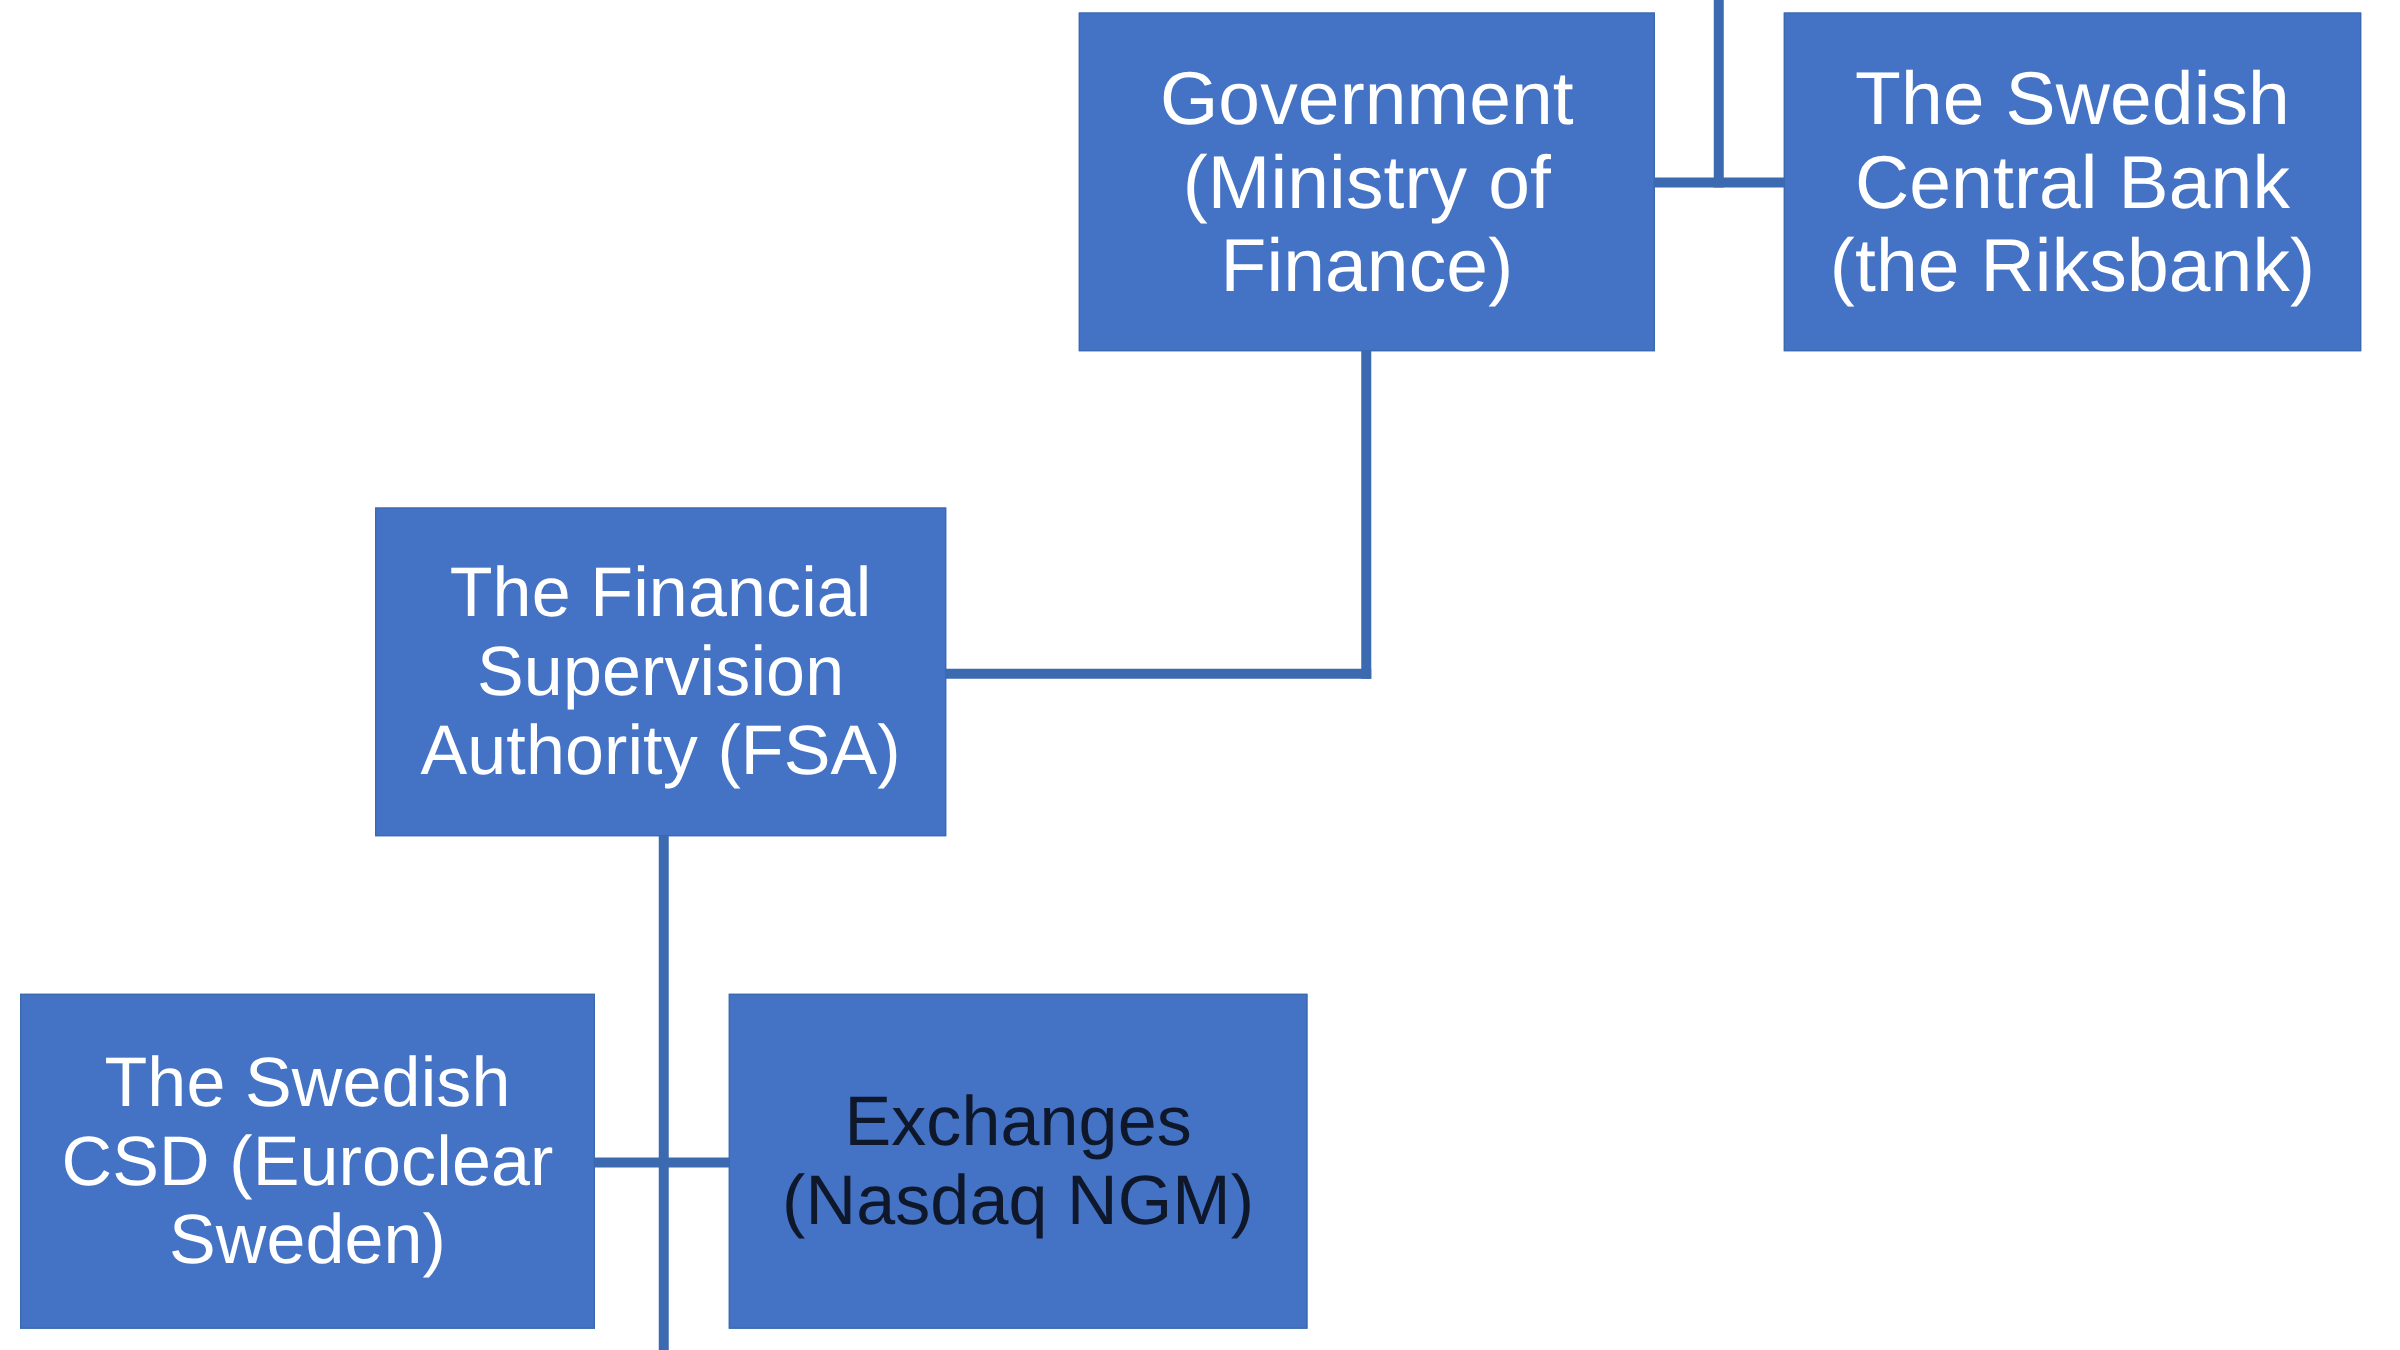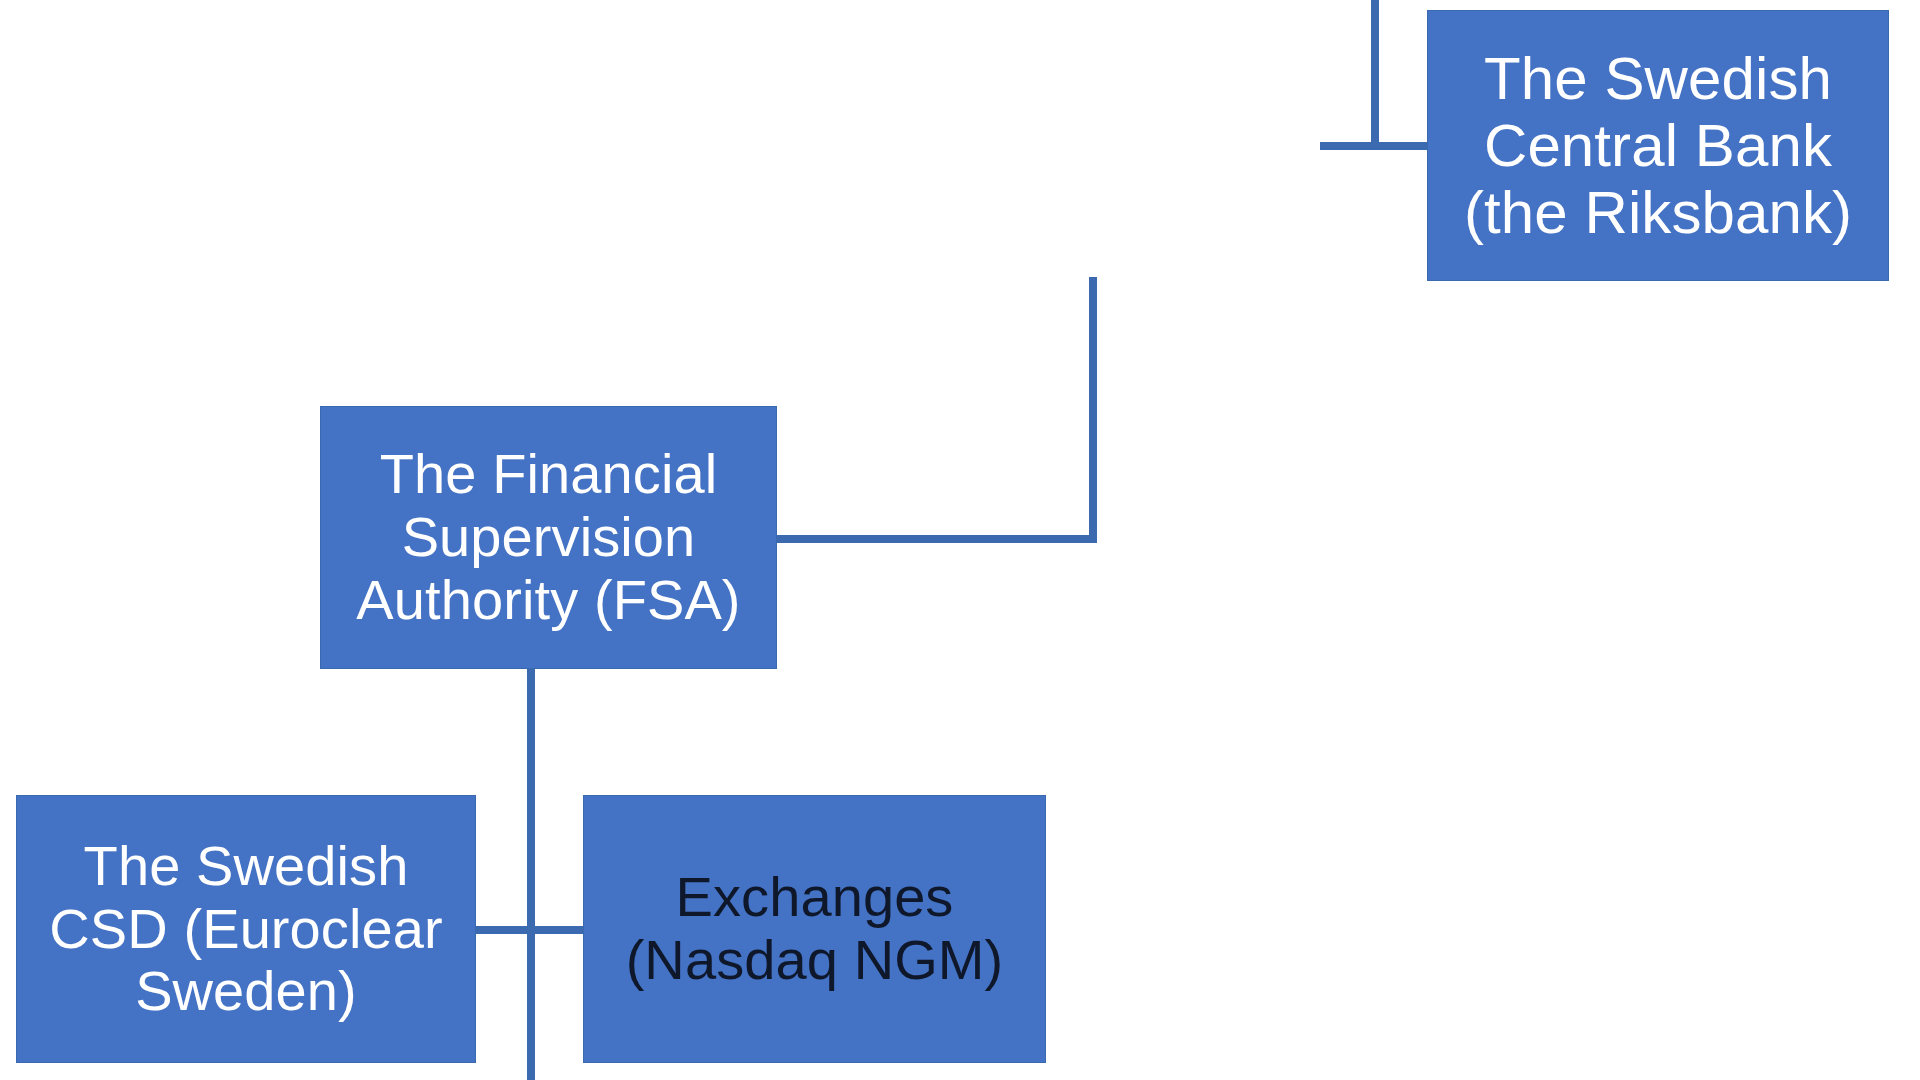--- a/index.html
+++ b/index.html
@@ -75,28 +75,33 @@
   <div class="connector" id="line-gov-bank" style="background: rgb(59, 106, 176);"></div>
 
   <div class="connector" id="line-gov-down" style="background: rgb(59, 106, 176);"></div>
 
   <div class="connector" id="line-gov-to-fsa" style="background: rgb(59, 106, 176);"></div>
 
   <div class="connector" id="line-fsa-down" style="background: rgb(59, 106, 176);"></div>
 
   <div class="connector" id="line-csd-exchanges" style="background: rgb(59, 106, 176);"></div>
 
+  <div class="node" id="node-government" style="background: rgb(68, 114, 196); border-color: rgb(59, 105, 176); color: rgb(255, 255, 255);">
+    <span class="label">Government
+(Ministry of
+Finance)</span>
+  </div>
 
   <div class="node" id="node-central-bank" style="background: rgb(68, 114, 196); border-color: rgb(59, 105, 176); color: rgb(255, 255, 255);">
     <span class="label">The Swedish
 Central Bank
 (the Riksbank)</span>
   </div>
 
-  <div class="node" id="node-fsa" style="background: rgb(68, 114, 196); border-color: rgb(59, 105, 176); color: rgb(255, 255, 255); margin-left: 20px;">
+  <div class="node" id="node-fsa" style="background: rgb(68, 114, 196); border-color: rgb(59, 105, 176); color: rgb(255, 255, 255);">
     <span class="label">The Financial
 Supervision
 Authority (FSA)</span>
   </div>
 
   <div class="node" id="node-csd" style="background: rgb(68, 114, 196); border-color: rgb(59, 105, 176); color: rgb(255, 255, 255);">
     <span class="label">The Swedish
 CSD (Euroclear
 Sweden)</span>
   </div>

